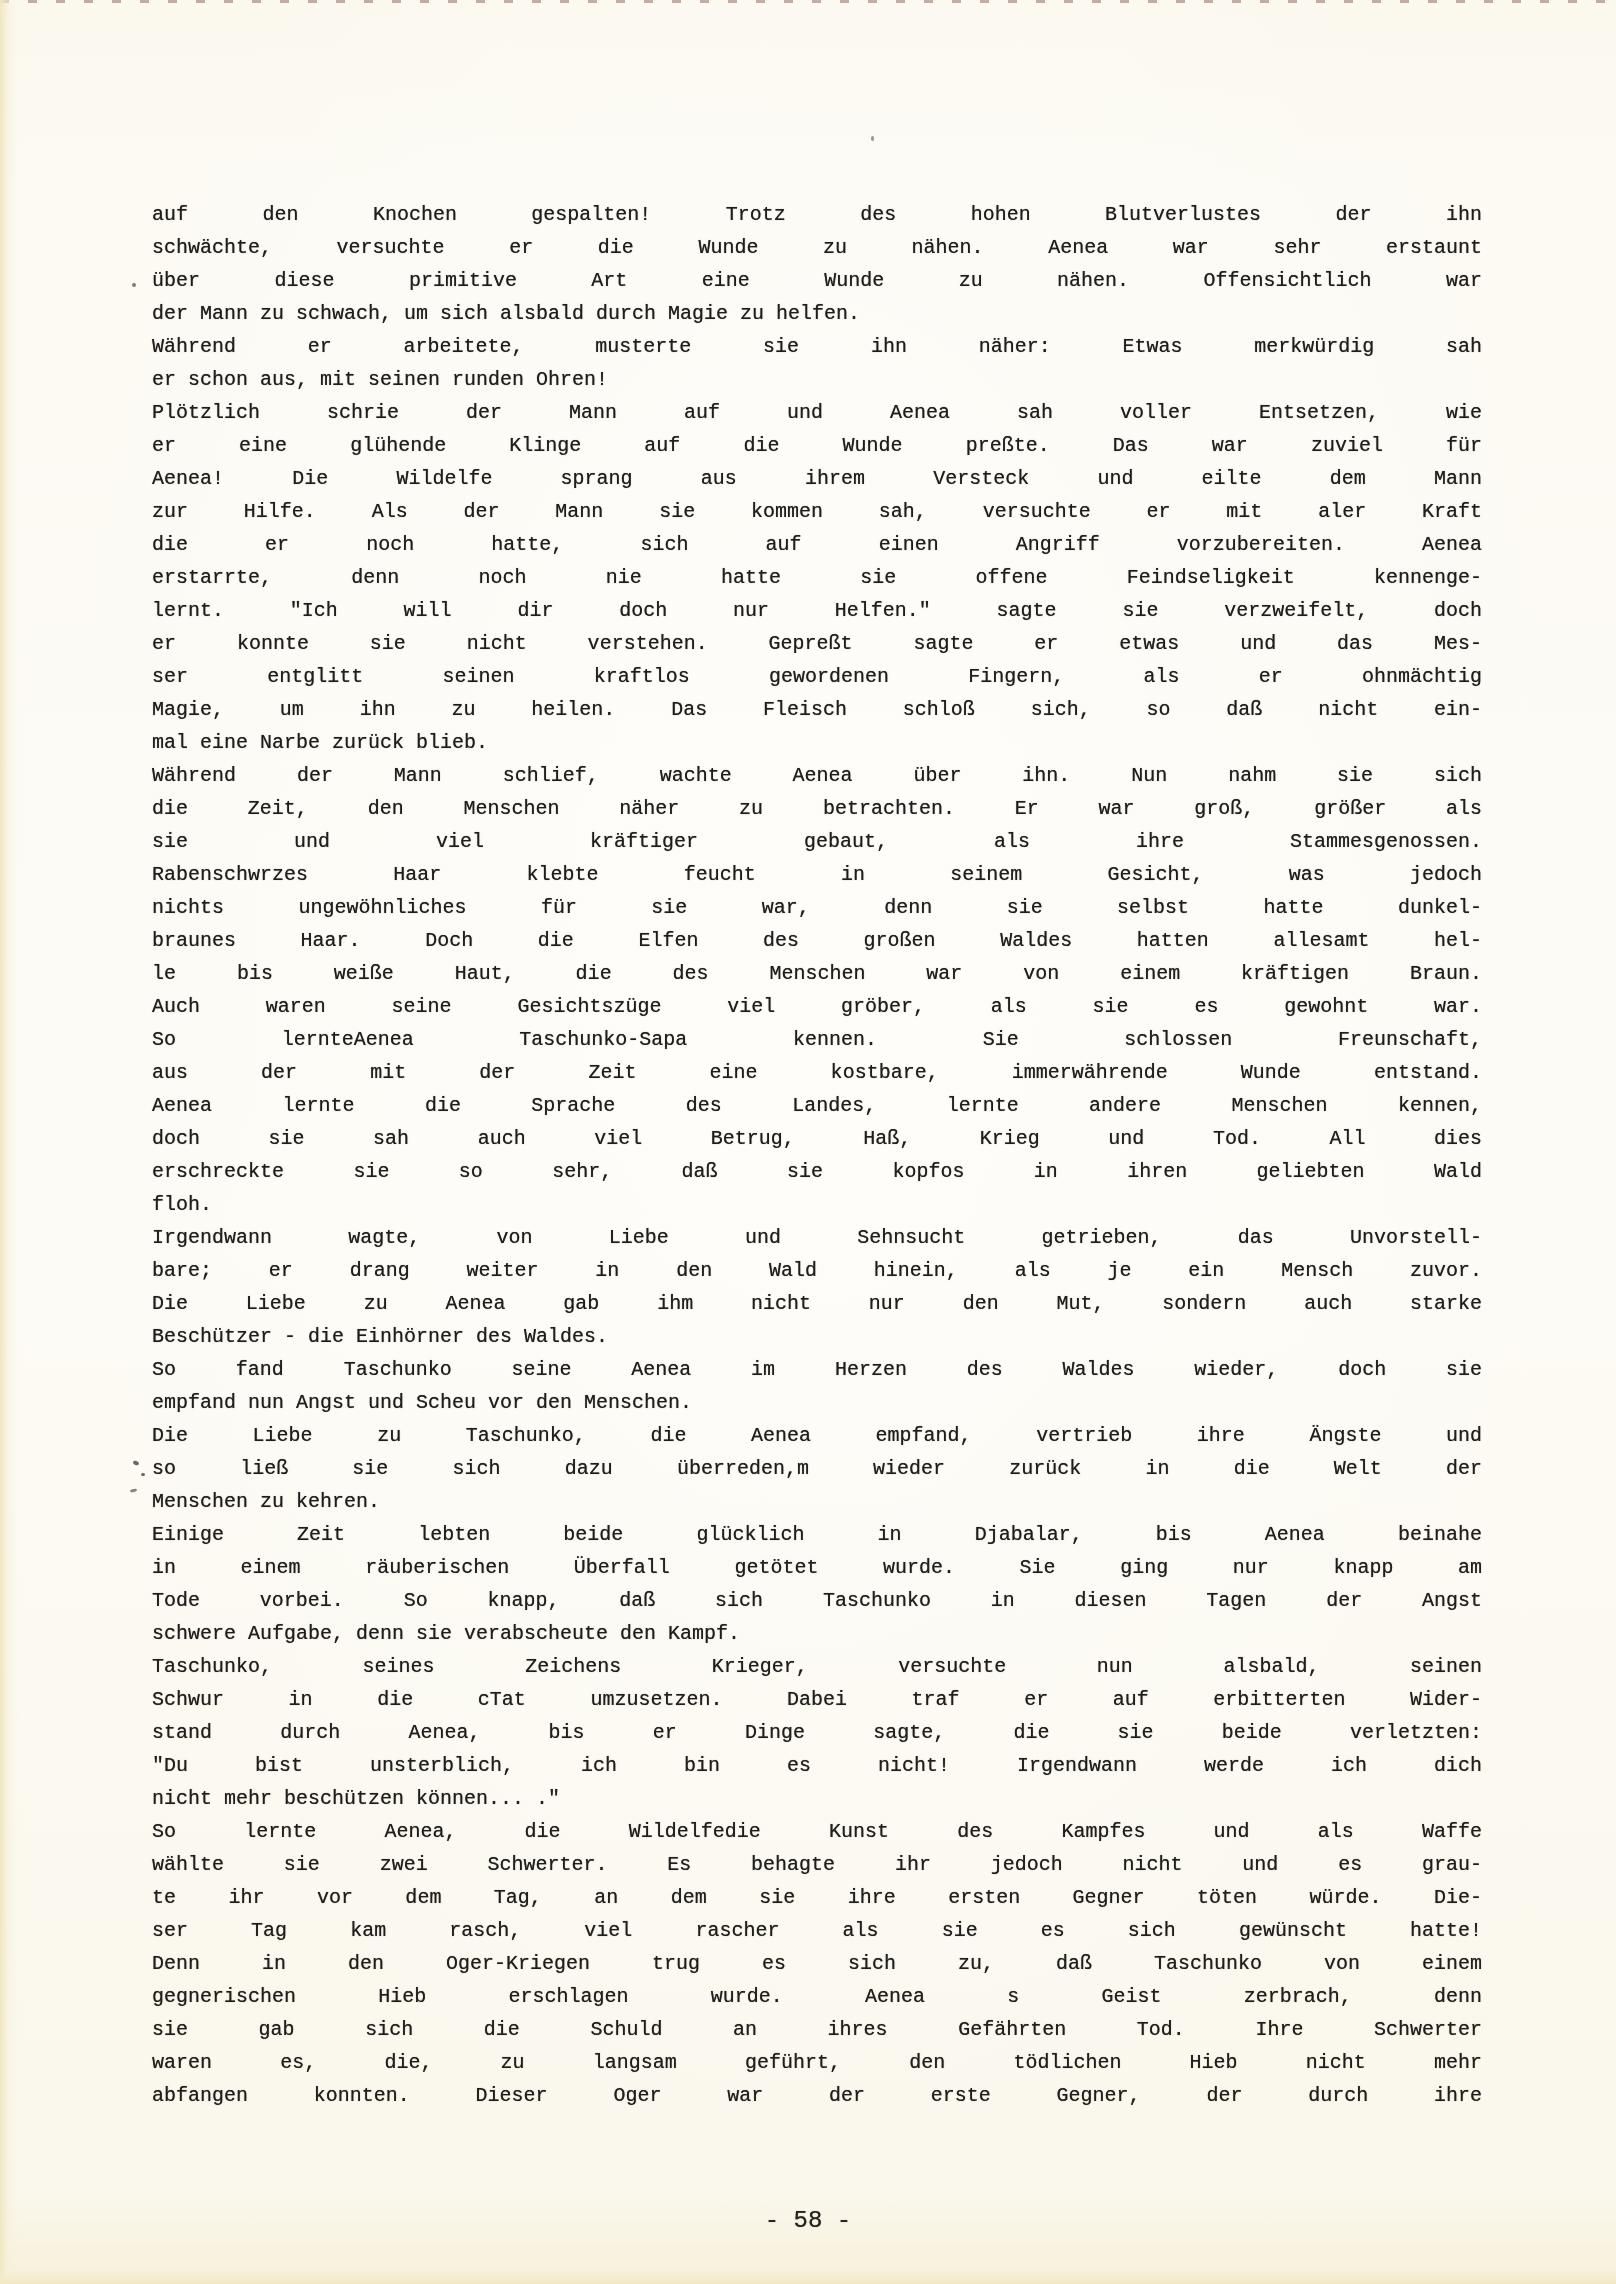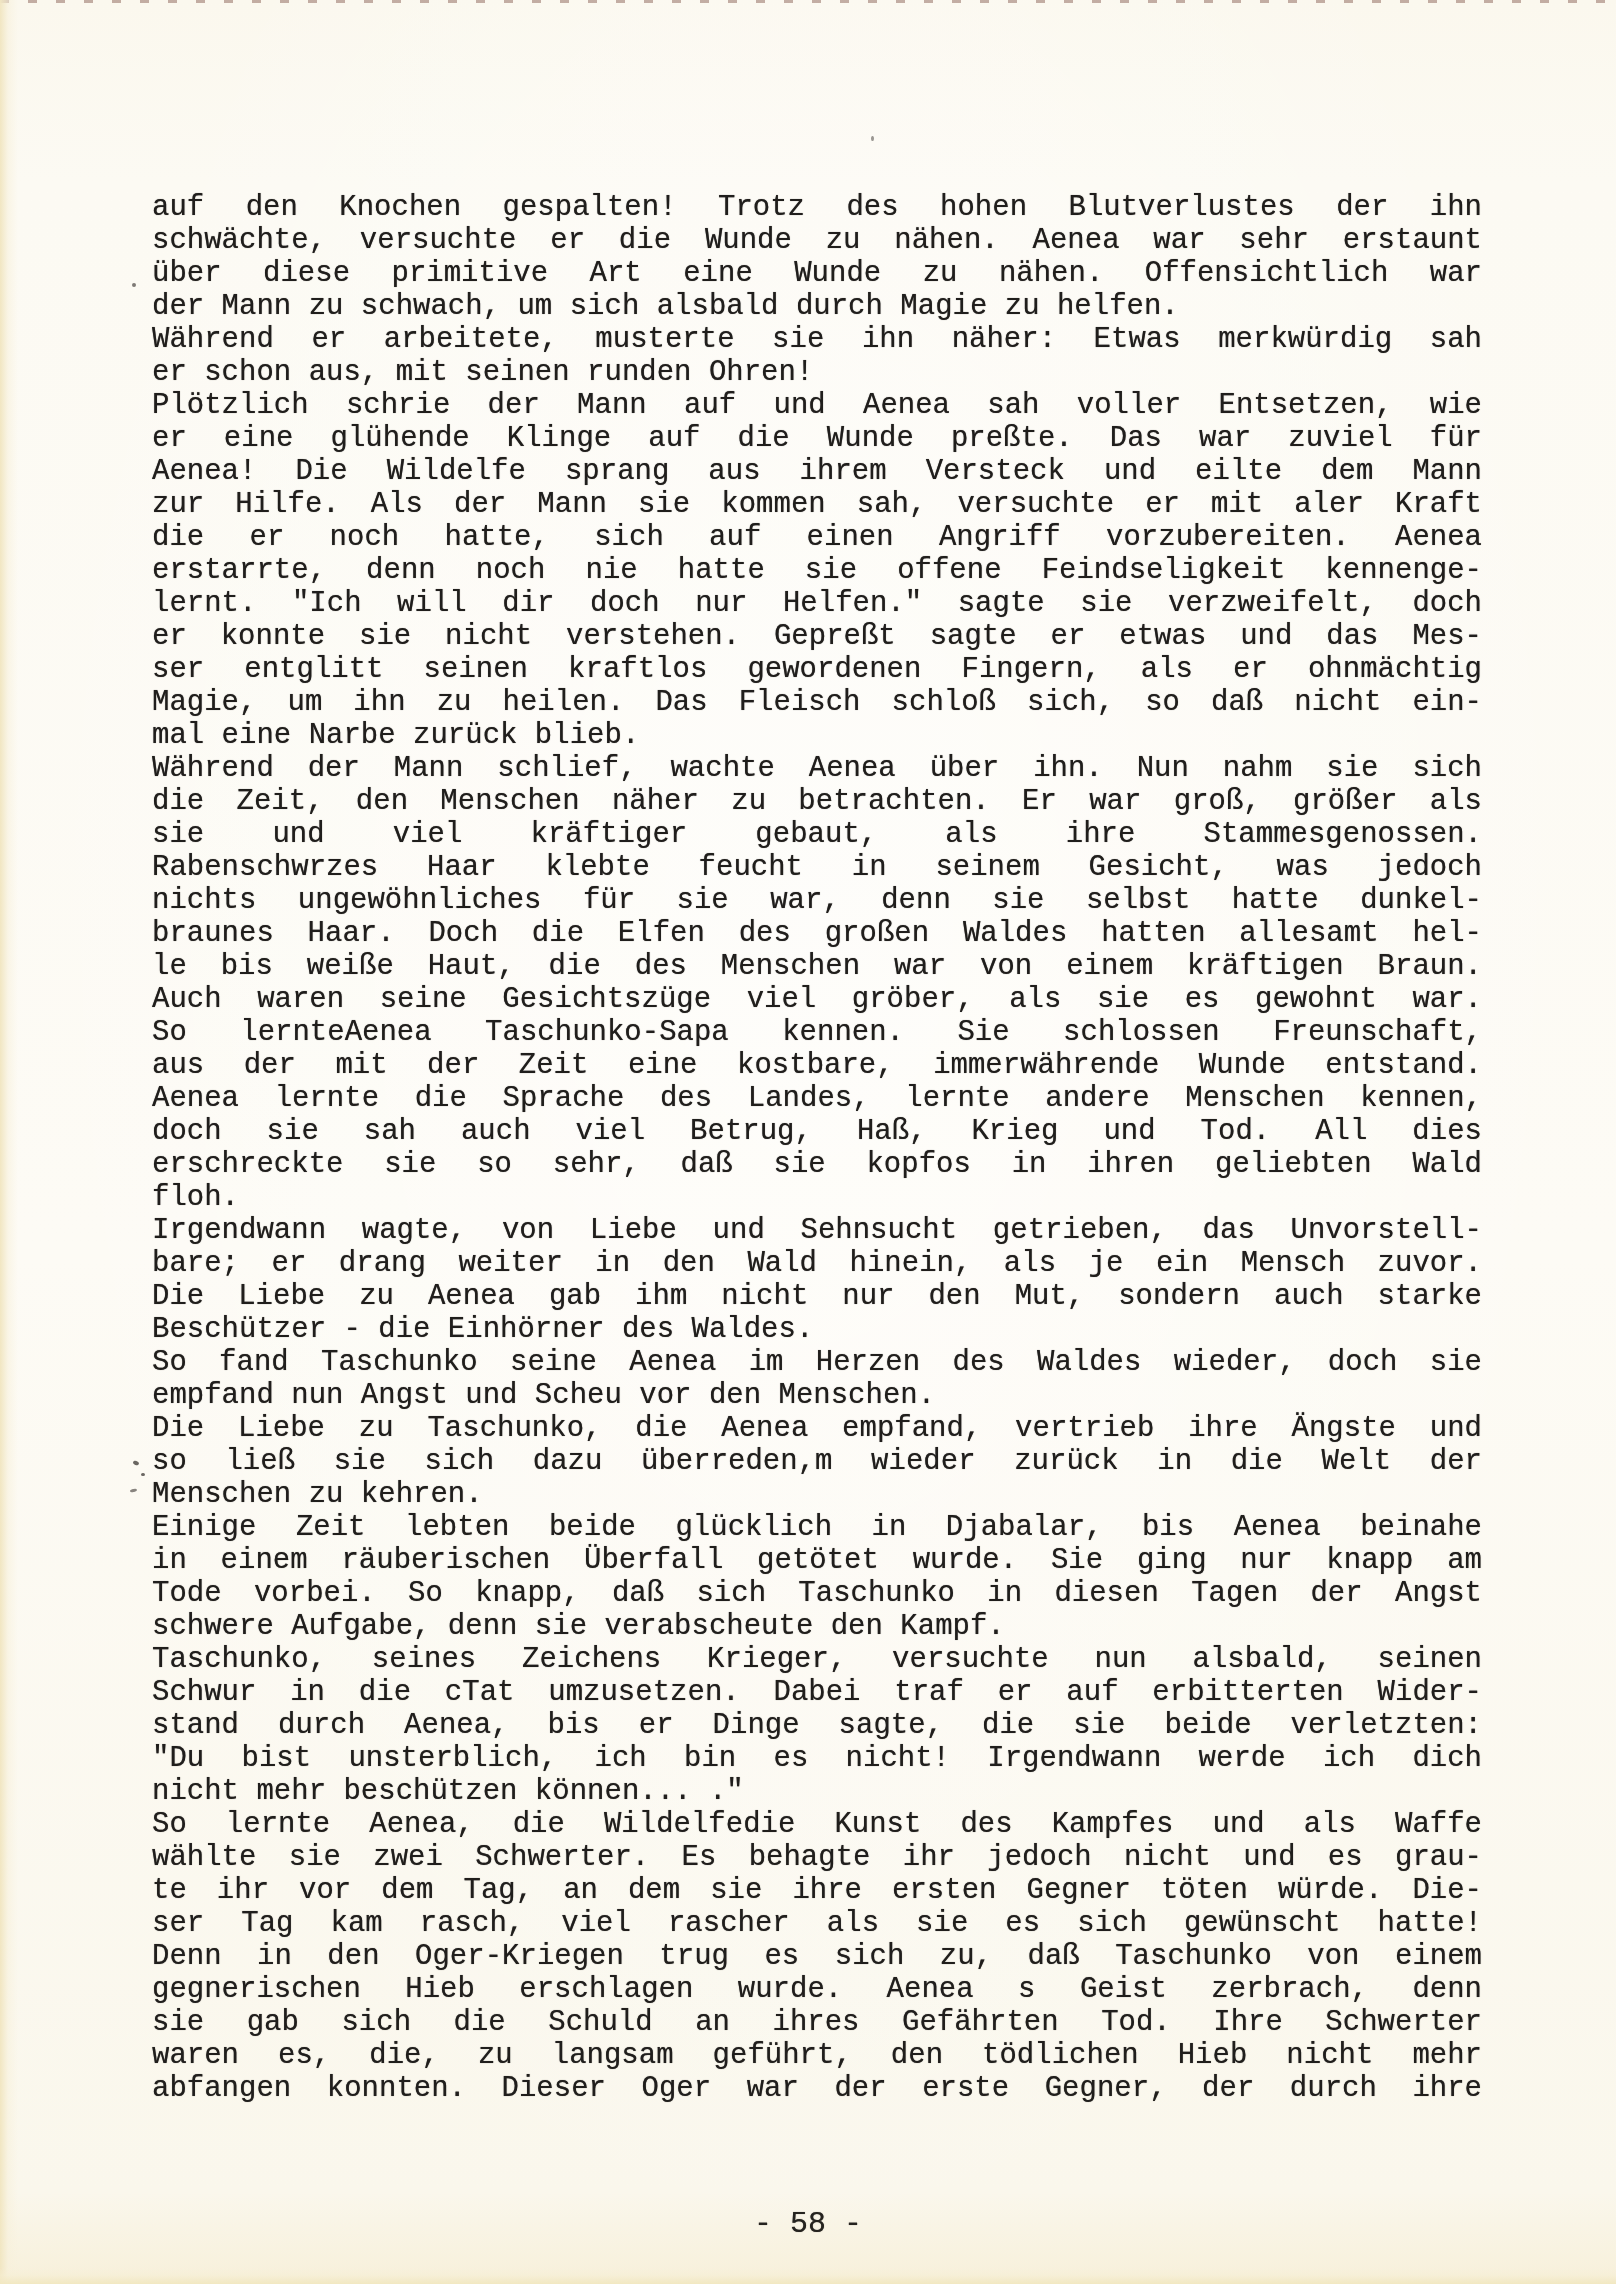--- a/index.html
+++ b/index.html
@@ -49,23 +49,23 @@
   .speck.s1 { left: 133px; top: 1461px; width: 5.9px;  height: 3.9px; transform: rotate(20deg); }
   .speck.s2 { left: 141px; top: 1473px; width: 3.9px;  height: 3.3px; }
   .speck.s3 { left: 130px; top: 1489px; width: 7.2px; height: 3.3px; transform: rotate(-12deg); opacity: 0.6; }
   .speck.s4 { left: 132px; top: 283px;  width: 3.9px;  height: 3.9px; opacity: 0.65; }
   .speck.s5 { left: 871px; top: 136px; width: 2.6px;  height: 5.2px; opacity: 0.5; }
 
   
   .textblock {
     position: absolute;
     left: 152px;
-    top: 191px;
+    top: 198px;
     width: 1330px;
-    font-size: 29px;
+    font-size: 20px;
     line-height: 33px;
     color: #201e1c;
     text-shadow: 0 0 0.8px rgba(28,26,24,0.75);
     letter-spacing: 0;
   }
   .line {
     text-align: justify;
     text-align-last: justify;
     white-space: normal;
     height: 33px;
@@ -74,21 +74,21 @@
   .line.short {
     text-align: left;
     text-align-last: left;
   }
   .pagenum {
     position: absolute;
     left: 152px;
     top: 2207px;
     width: 1330px;
     text-align: center;
-    font-size: 30px;
+    font-size: 24px;
     color: #25231f;
     text-shadow: 0 0 0.8px rgba(28,26,24,0.7);
     transform: translateX(-9px);
   }
 </style>
 </head>
 <body>
 
 <div class="page">
   <div class="top-ticks"></div>

